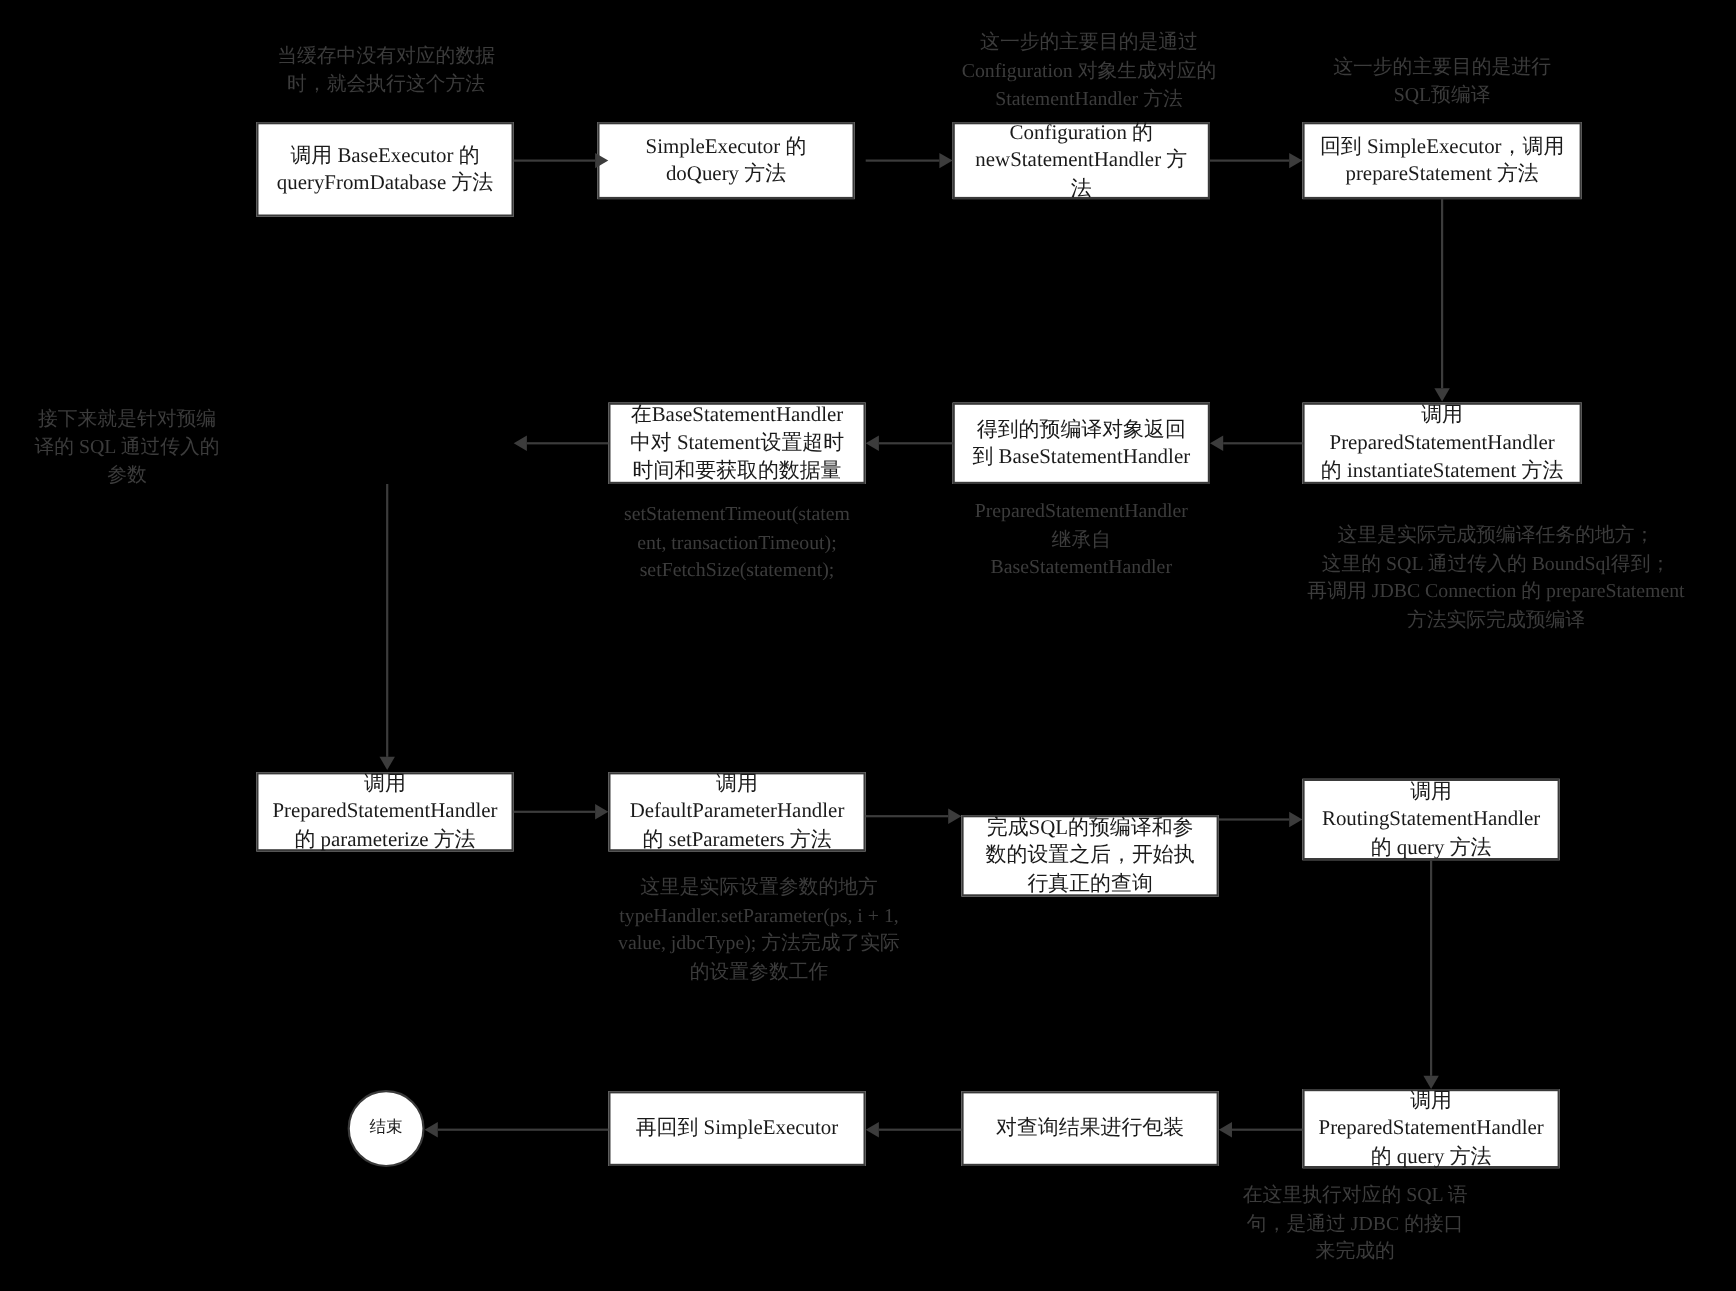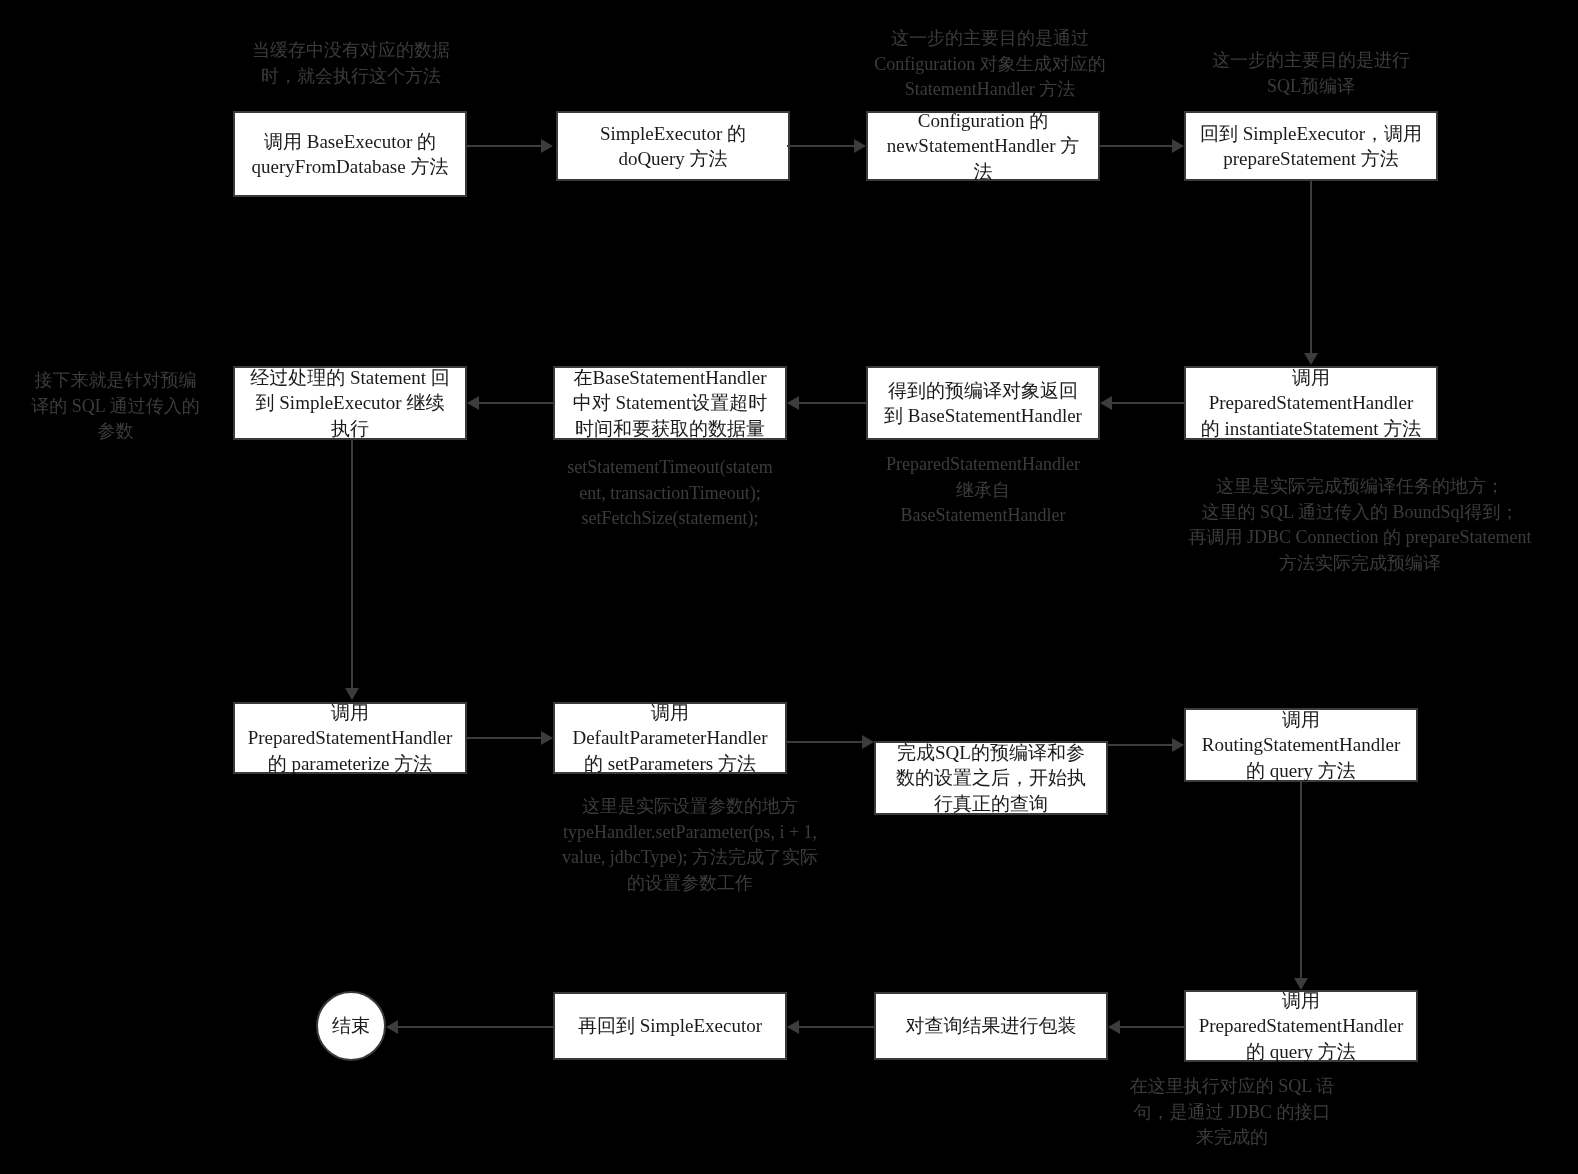--- a/index.html
+++ b/index.html
@@ -25,21 +25,21 @@
     line-height: 1.32;
     text-align: center;
     display: flex;
     align-items: center;
     justify-content: center;
     padding: 2px 6px;
     white-space: pre-line;
   }
   .node.ellipse {
     border-radius: 50%;
-    font-size: 19px;
+    font-size: 15px;
   }
   .note {
     position: absolute;
     box-sizing: border-box;
     color: #3c3c3c;
     font-size: 18px;
     line-height: 1.42;
     text-align: center;
     white-space: pre-line;
     display: flex;
@@ -84,21 +84,21 @@
   <div class="note" style="left:840px; top:26px; width:300px;">这一步的主要目的是通过
 Configuration 对象生成对应的
 StatementHandler 方法</div>
 
   <div class="note" style="left:1180px; top:48px; width:262px;">这一步的主要目的是进行
 SQL预编译</div>
 
   <div class="node" style="left:233px; top:111px; width:234px; height:86px;">调用 BaseExecutor 的
 queryFromDatabase 方法</div>
 
-  <div class="node" style="left:556px; top:111px; width:234px; height:70px;">SimpleExecutor 的
+  <div class="node" style="left:543px; top:111px; width:234px; height:70px;">SimpleExecutor 的
 doQuery 方法</div>
 
   <div class="node" style="left:866px; top:111px; width:234px; height:70px;">Configuration 的
 newStatementHandler 方
 法</div>
 
   <div class="node" style="left:1184px; top:111px; width:254px; height:70px;">回到 SimpleExecutor，调用
 prepareStatement 方法</div>
 
   <div class="edge h" style="left:467px; top:145px; width:74px;"></div>
@@ -117,23 +117,20 @@
 PreparedStatementHandler
 的 instantiateStatement 方法</div>
 
   <div class="node" style="left:866px; top:366px; width:234px; height:74px;">得到的预编译对象返回
 到 BaseStatementHandler</div>
 
   <div class="node" style="left:553px; top:366px; width:234px; height:74px;">在BaseStatementHandler
 中对 Statement设置超时
 时间和要获取的数据量</div>
 
-  <div class="node" style="left:233px; top:366px; width:234px; height:74px;">经过处理的 Statement 回
-到 SimpleExecutor 继续
-执行</div>
 
   <div class="edge h" style="left:1112px; top:402px; width:72px;"></div>
   <div class="arrowhead left" style="left:1100px; top:396px;"></div>
 
   <div class="edge h" style="left:799px; top:402px; width:67px;"></div>
   <div class="arrowhead left" style="left:787px; top:396px;"></div>
 
   <div class="edge h" style="left:479px; top:402px; width:74px;"></div>
   <div class="arrowhead left" style="left:467px; top:396px;"></div>
 

